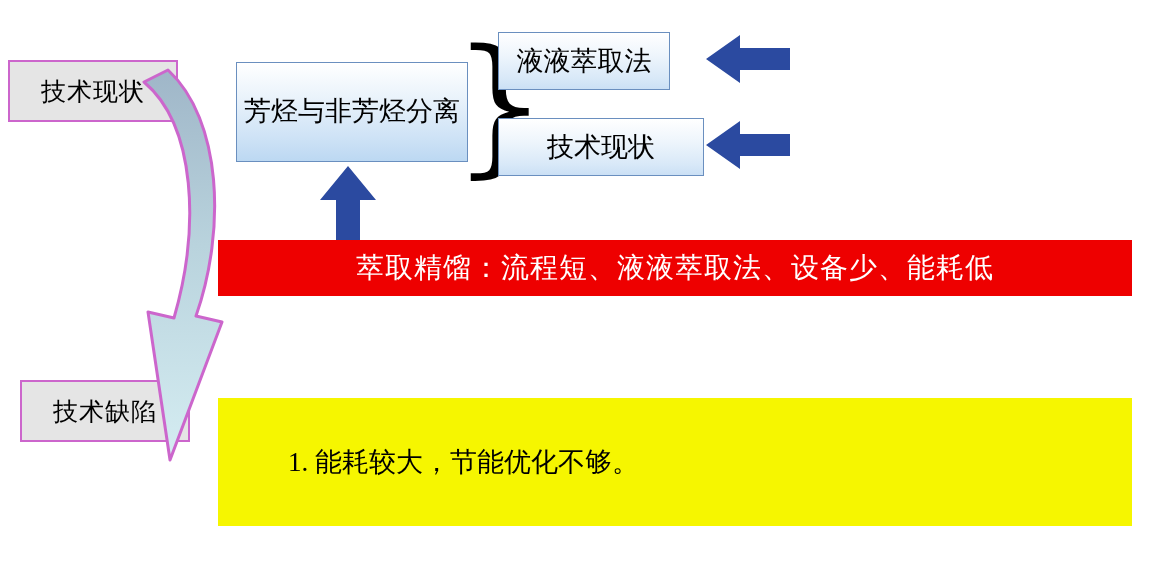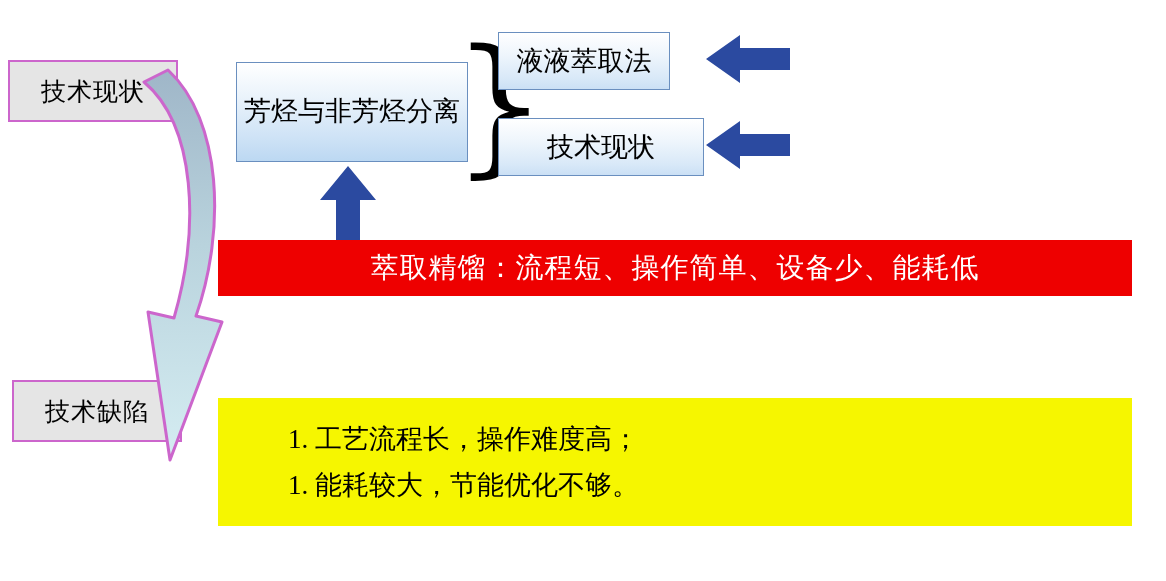--- a/index.html
+++ b/index.html
@@ -26,21 +26,21 @@
     background: #e5e5e5;
     color: #000000;
     font-size: 25px;
     line-height: 1;
     display: flex;
     align-items: center;
     justify-content: center;
     letter-spacing: 1px;
   }
   #stage-current { left: 8px;  top: 60px;  width: 170px; height: 62px; }
-  #stage-defect  { left: 12px;  top: 380px; width: 170px; height: 62px; }
+  #stage-defect  { left: 20px;  top: 380px; width: 170px; height: 62px; }
 
   
   #curved-arrow {
     position: absolute;
     left: 130px;
     top: 60px;
     width: 120px;
     height: 460px;
   }
 
@@ -188,20 +188,19 @@
   </svg>
 
   <svg class="left-arrow" id="arrow-left-2" viewBox="0 0 84 52">
     <path d="M 0 26 L 34 2 L 34 15 L 84 15 L 84 37 L 34 37 L 34 50 Z" fill="#2b4aa0"></path>
   </svg>
 
   <svg id="arrow-up" viewBox="0 0 60 82">
     <path d="M 30 0 L 58 34 L 42 34 L 42 82 L 18 82 L 18 34 L 2 34 Z" fill="#2b4aa0"></path>
   </svg>
 
-  <div id="red-banner">萃取精馏：流程短、操作简单、设备少、能耗低</div>
+  <div id="red-banner">萃取精馏：流程短、液液萃取法、设备少、能耗低</div>
 
   <div id="yellow-box">
-    <div class="yellow-line">1. 工艺流程长，操作难度高；</div>
     <div class="yellow-line">1. 能耗较大，节能优化不够。</div>
   </div>
 
 </div>
 
 </body></html>

